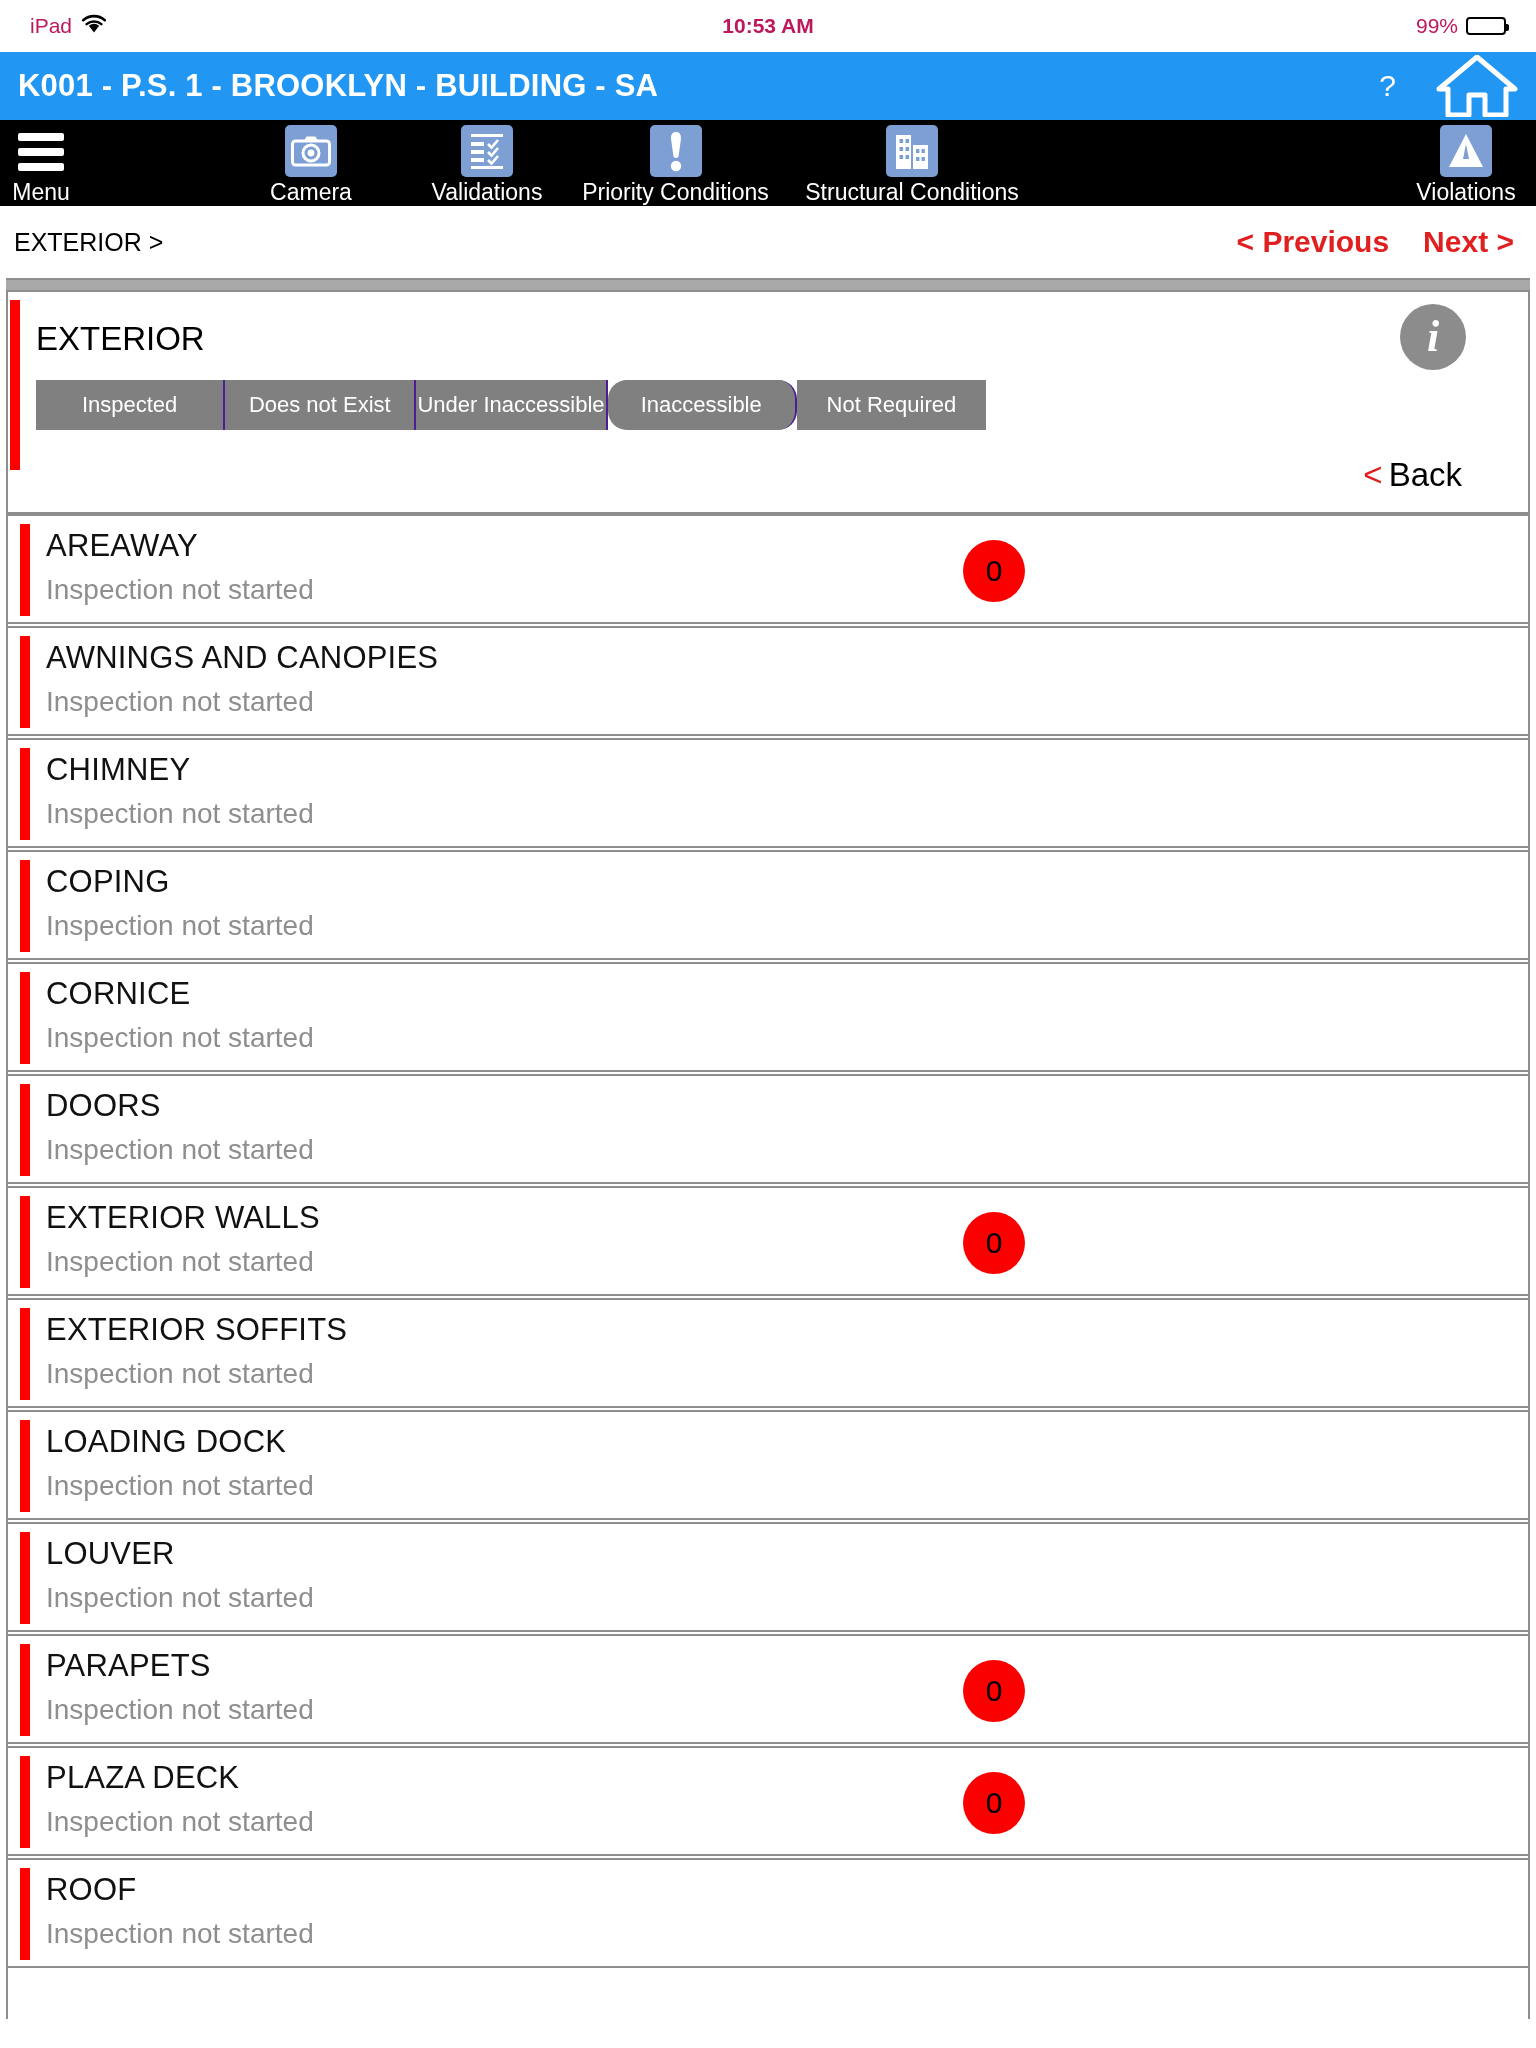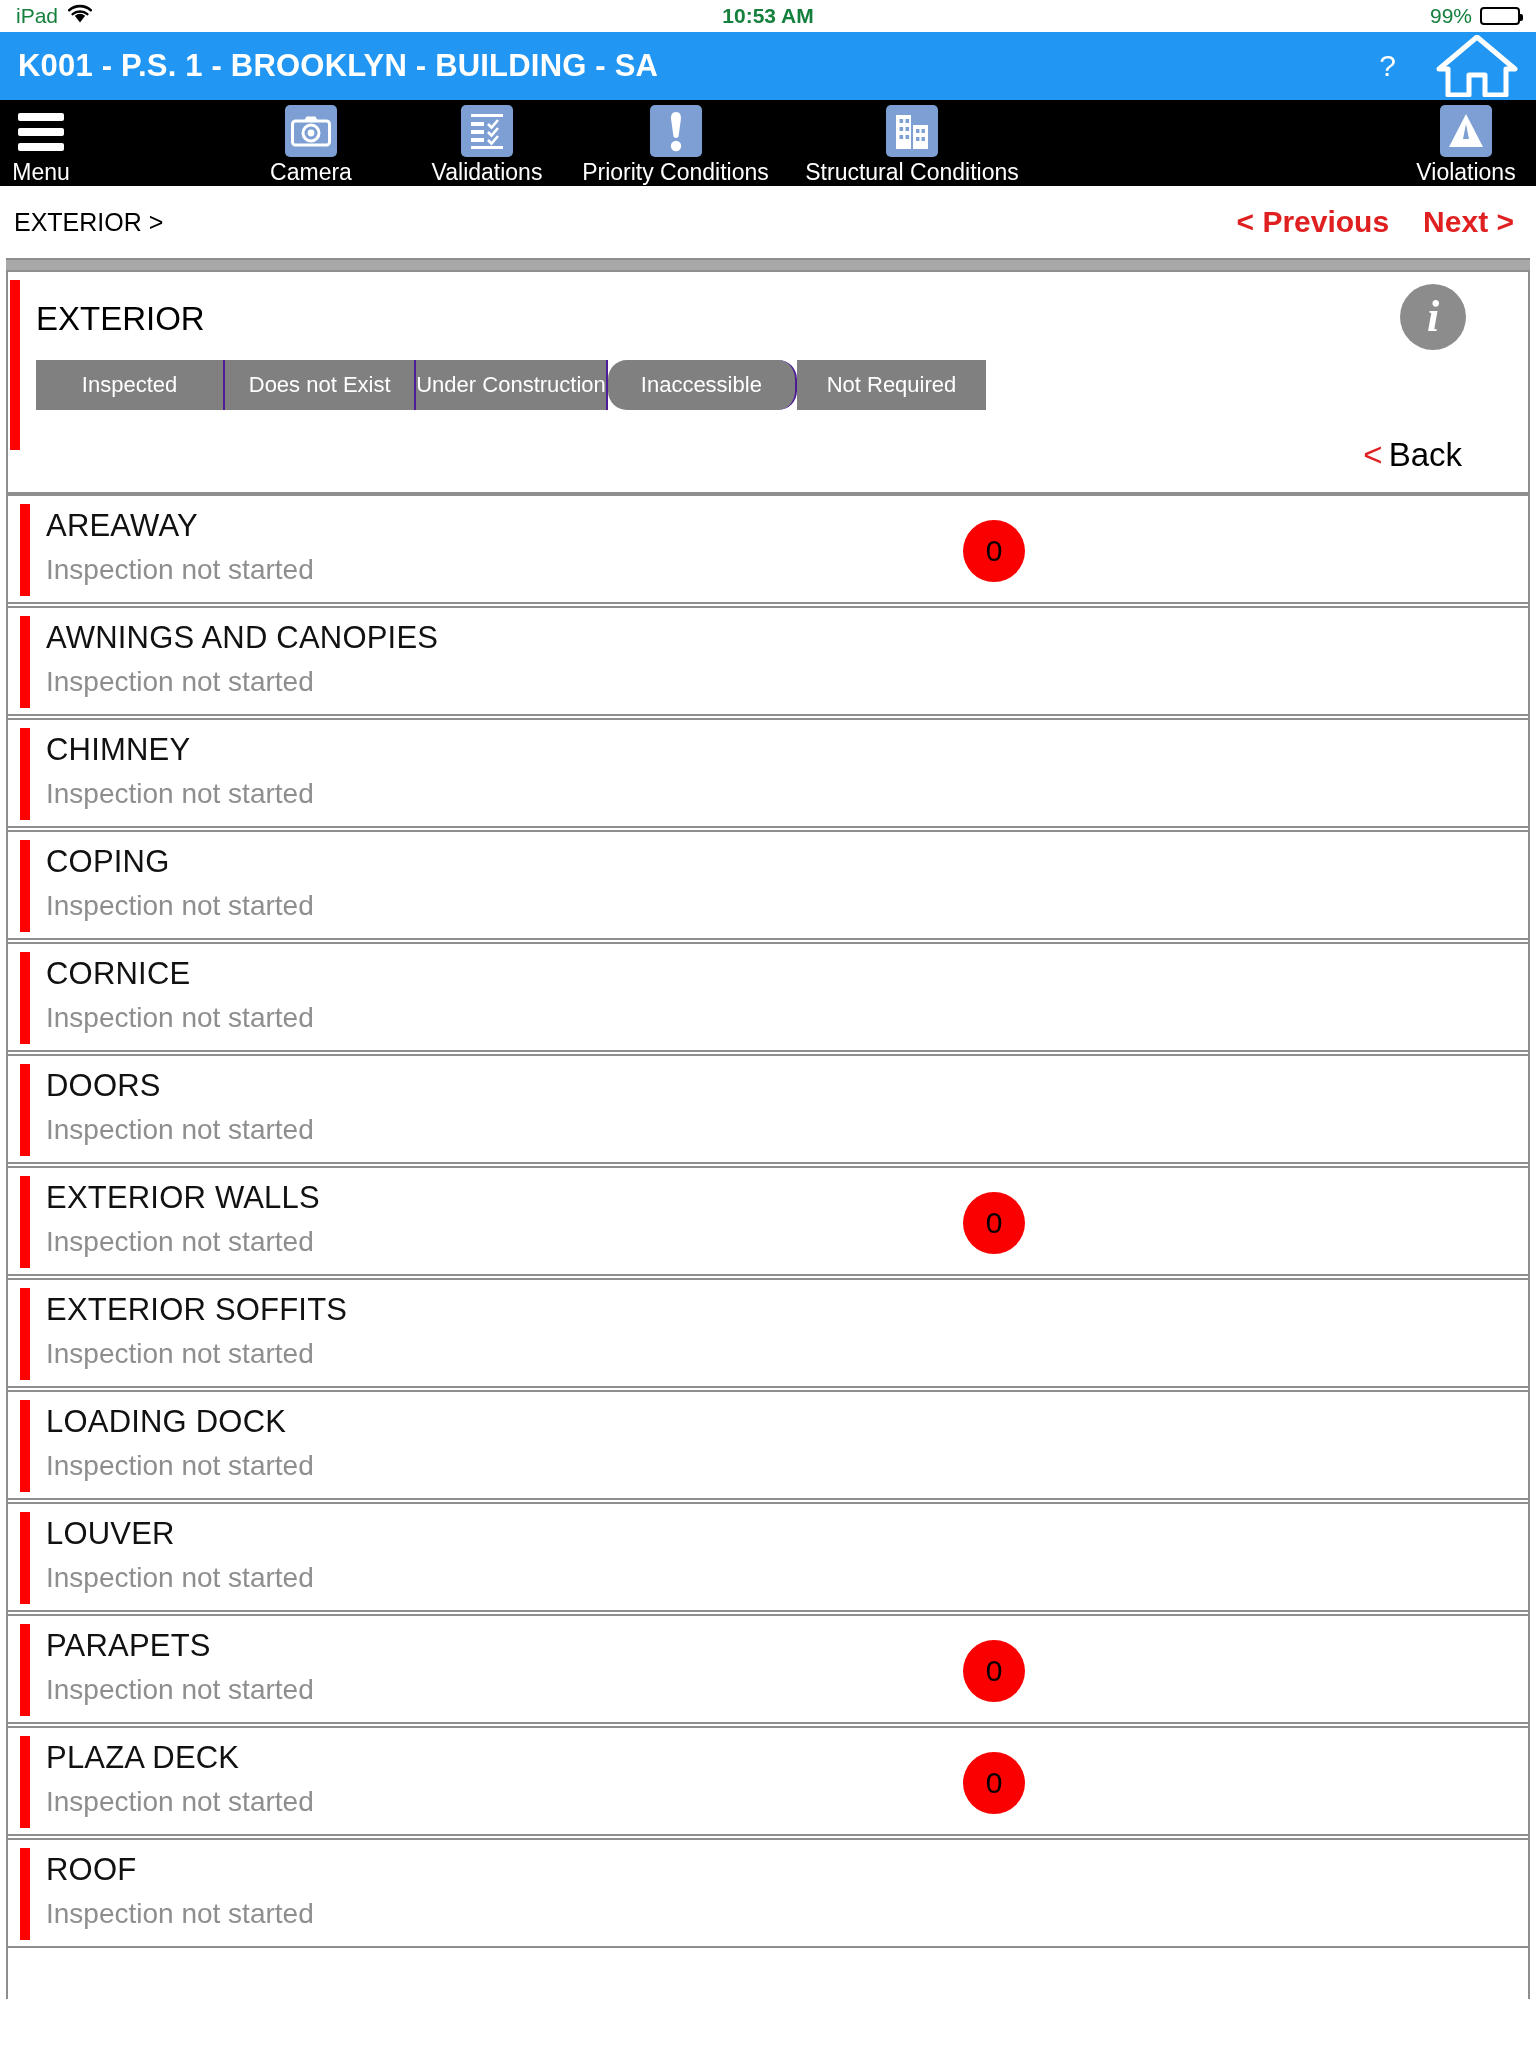--- a/index.html
+++ b/index.html
@@ -6,27 +6,27 @@
   html, body {
     width: 1536px;
     height: 2048px;
     background: #ffffff;
     font-family: "Liberation Sans", sans-serif;
     overflow: hidden;
   }
 
   
   .status-bar {
-    height: 32px;
+    height: 52px;
     background: #ffffff;
     display: flex;
     align-items: center;
-    padding: 0 16px;
+    padding: 0 30px;
     font-size: 21px;
-    color: #15803d;
+    color: #be185d;
     position: relative;
   }
   .status-left { display: flex; align-items: center; gap: 9px; }
   .wifi-icon { display: block; }
   .status-center {
     position: absolute;
     left: 0; right: 0;
     text-align: center;
     font-weight: bold;
     font-size: 21px;
@@ -440,21 +440,21 @@
   <div class="section-card">
     <div class="section-accent"></div>
 
     <div class="info-badge">i</div>
 
     <div class="section-title">EXTERIOR</div>
 
     <div class="seg-row">
       <div class="seg-btn seg-0">Inspected</div>
       <div class="seg-btn seg-1">Does not Exist</div>
-      <div class="seg-btn seg-2">Under Construction</div>
+      <div class="seg-btn seg-2">Under Inaccessible</div>
       <div class="seg-btn seg-3">Inaccessible</div>
       <div class="seg-btn seg-4">Not Required</div>
     </div>
 
     <div class="back-row">
       <span class="back-link"><span class="back-chevron">&lt;</span><span>Back</span></span>
     </div>
   </div>
 
   <div class="list" id="row-list">

